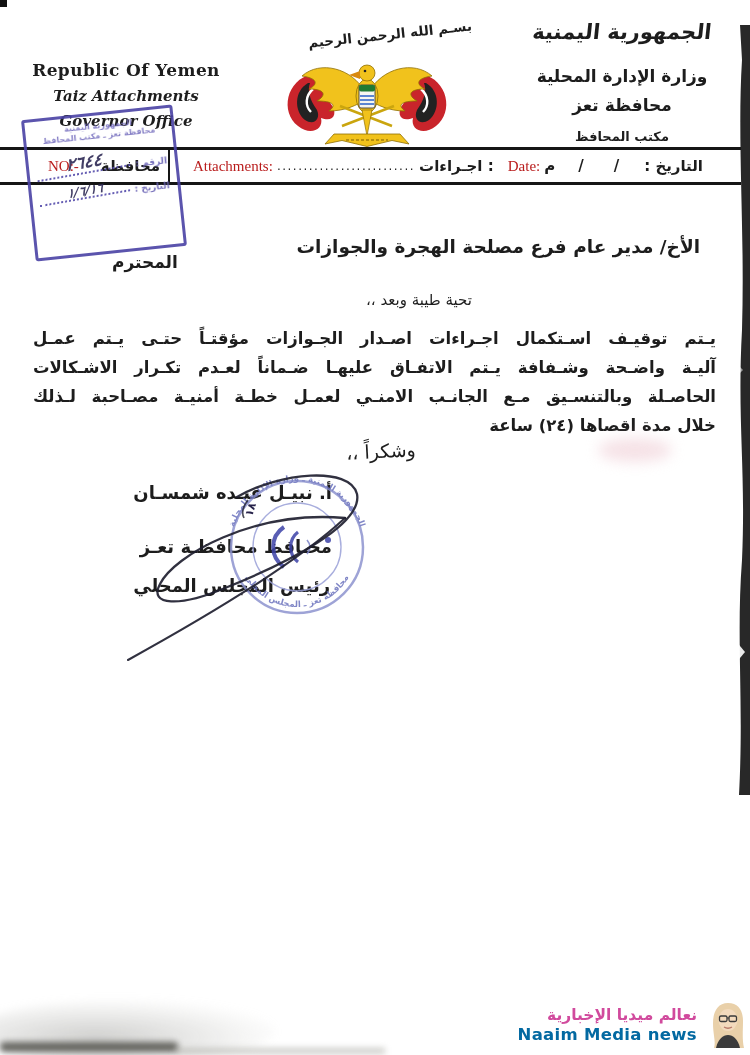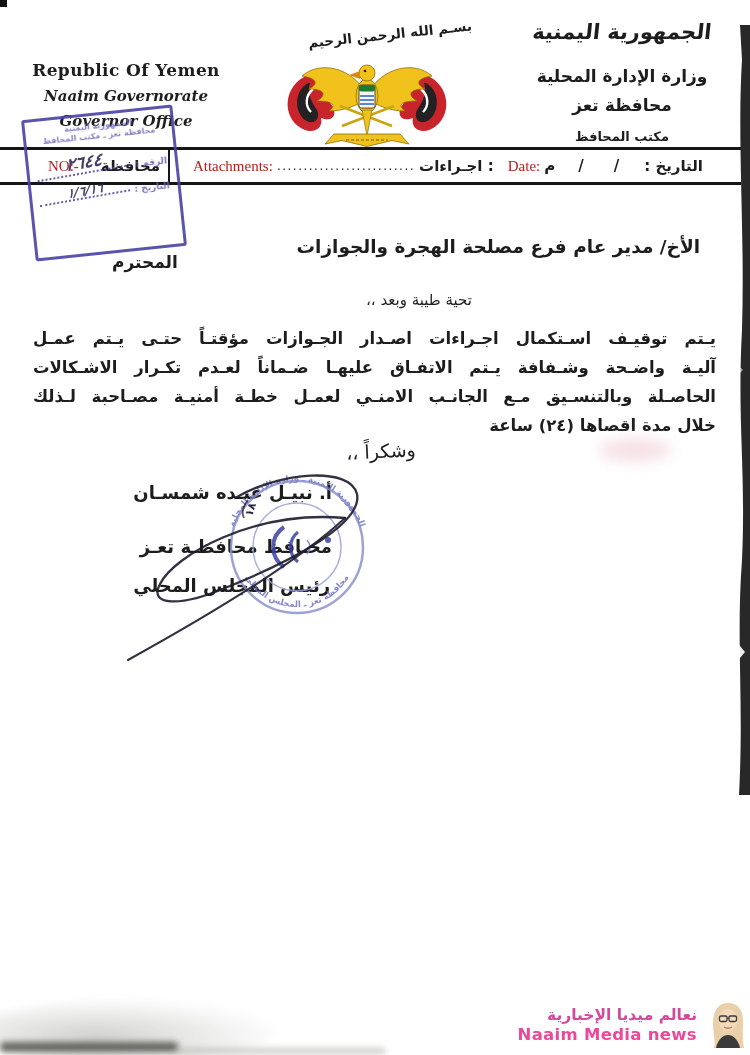--- a/index.html
+++ b/index.html
@@ -79,21 +79,21 @@
   .wm-ar{font-size:15.5px;font-weight:bold;direction:rtl;line-height:1.25;}
   .wm-en{font-size:16.5px;font-weight:bold;letter-spacing:.3px;line-height:1.1;}
 </style>
 </head>
 <body>
 
 <div class="page">
 
   <div class="abs hdr-left">
     <div class="l1">Republic Of Yemen</div>
-    <div class="ln">Naaim Governorate</div>
+    <div class="ln">Taiz Attachments</div>
     <div class="ln">Governor Office</div>
   </div>
 
   <div class="abs bismillah">بسـم الله الرحمن الرحيم</div>
 
   <svg class="abs emblem" width="190" height="100" viewBox="0 0 190 100">
     <g>
       <path d="M40,26 C14,32 8,64 26,78 C38,88 52,82 49,70 C62,75 66,65 59,56 C50,45 47,34 52,26 Z" fill="#c9242b"></path>
       <path d="M36,35 C22,43 22,63 33,72 C42,78 49,71 45,62 C38,52 35,43 38,35 Z" fill="#222222"></path>
       <path d="M41,41 C33,48 33,58 39,64" stroke="#ffffff" stroke-width="2.4" fill="none"></path>
@@ -213,21 +213,21 @@
     <path d="M733,360 L743,370 L733,380 Z" fill="#ffffff" opacity=".55"></path>
   </svg>
   <div class="abs pink-smudge"></div>
   <div class="abs smudge1"></div>
   <div class="abs smudge2"></div>
   <div class="abs smudge3"></div>
 
   <div class="abs watermark">
     <div class="wm-text">
       <div class="wm-ar" style="color: rgb(209, 74, 157);">نعالم ميديا الإخبارية</div>
-      <div class="wm-en" style="color: #ec4899;">Naaim Media news</div>
+      <div class="wm-en" style="color: #0369a1;">Naaim Media news</div>
     </div>
     <svg width="40" height="48" viewBox="0 0 40 48">
       <rect x="0" y="0" width="40" height="48" fill="#ffffff"></rect>
       <path d="M20,2 C9,2 5,12 5,22 C5,34 8,40 6,47 L36,47 C34,38 35,30 35,20 C35,9 30,2 20,2 Z" fill="#e9d0a9"></path>
       <ellipse cx="20" cy="19" rx="9.5" ry="11" fill="#f3dabd"></ellipse>
       <rect x="11.5" y="15" width="7.5" height="5.5" rx="1.5" fill="none" stroke="#3a3a3a" stroke-width="1.3"></rect>
       <rect x="21" y="15" width="7.5" height="5.5" rx="1.5" fill="none" stroke="#3a3a3a" stroke-width="1.3"></rect>
       <path d="M19,17 h2" stroke="#3a3a3a" stroke-width="1.2"></path>
       <path d="M16,26 q4,2.5 8,0" stroke="#b97b6a" stroke-width="1.4" fill="none"></path>
       <path d="M8,47 C10,38 15,34 20,34 C25,34 30,38 32,47 Z" fill="#3b3b3b"></path>

